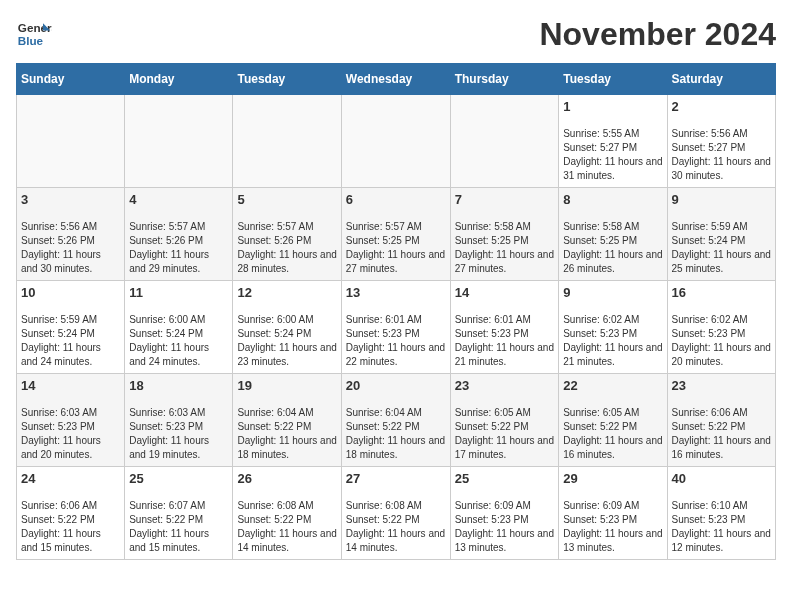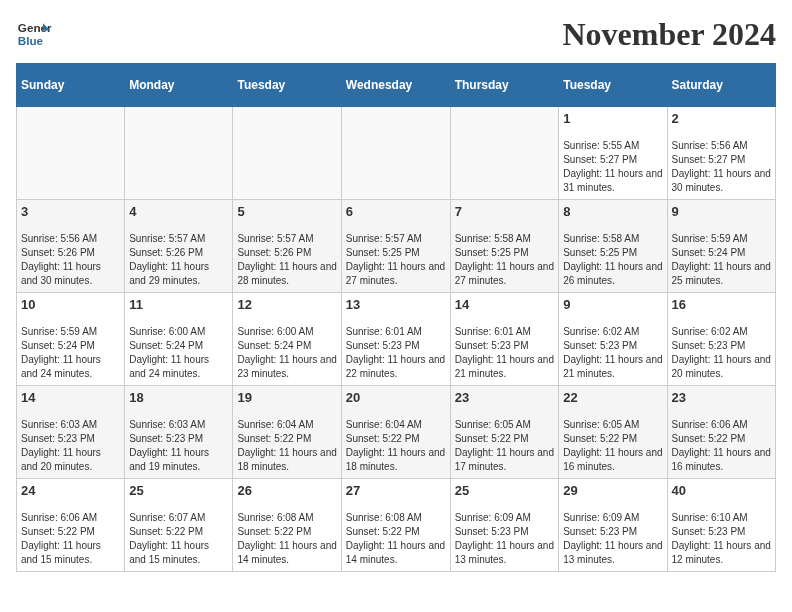--- a/index.html
+++ b/index.html
@@ -25,35 +25,34 @@
       width: 36px;
       height: 36px;
     }
     .title-block {
       text-align: right;
     }
     .month-title {
       font-size: 32px;
       font-weight: bold;
       color: #333;
-      font-family: Liberation Serif, serif;
     }
     .location {
       font-size: 14px;
       color: #555;
     }
     .calendar {
       width: 100%;
       border-collapse: collapse;
       font-size: 11px;
     }
     .calendar th {
       background-color: #2E6DA4;
       color: #fff;
-      padding: 14px 4px;
+      padding: 8px 4px;
       text-align: left;
       font-size: 12px;
       font-weight: bold;
       border: 1px solid #2E6DA4;
     }
     .calendar td {
       border: 1px solid #ccc;
       vertical-align: top;
       padding: 4px;
       width: 110px;

